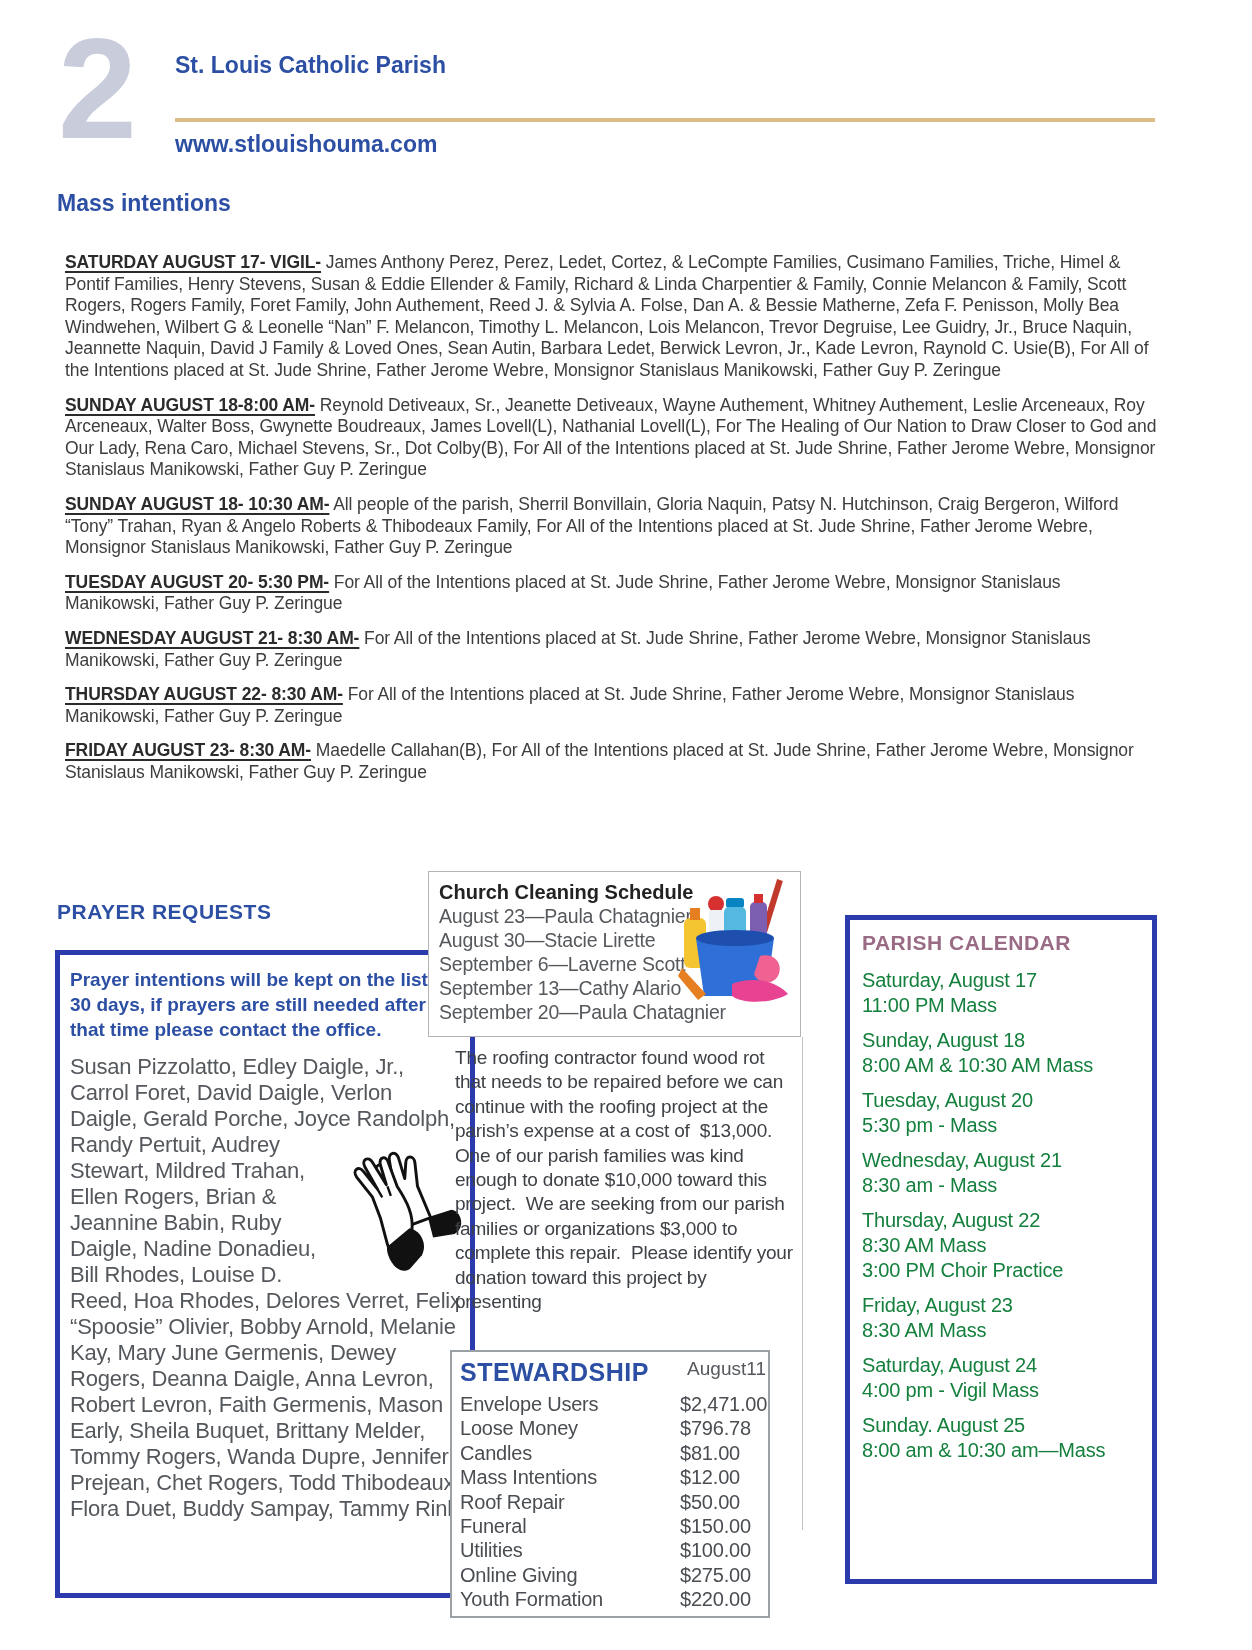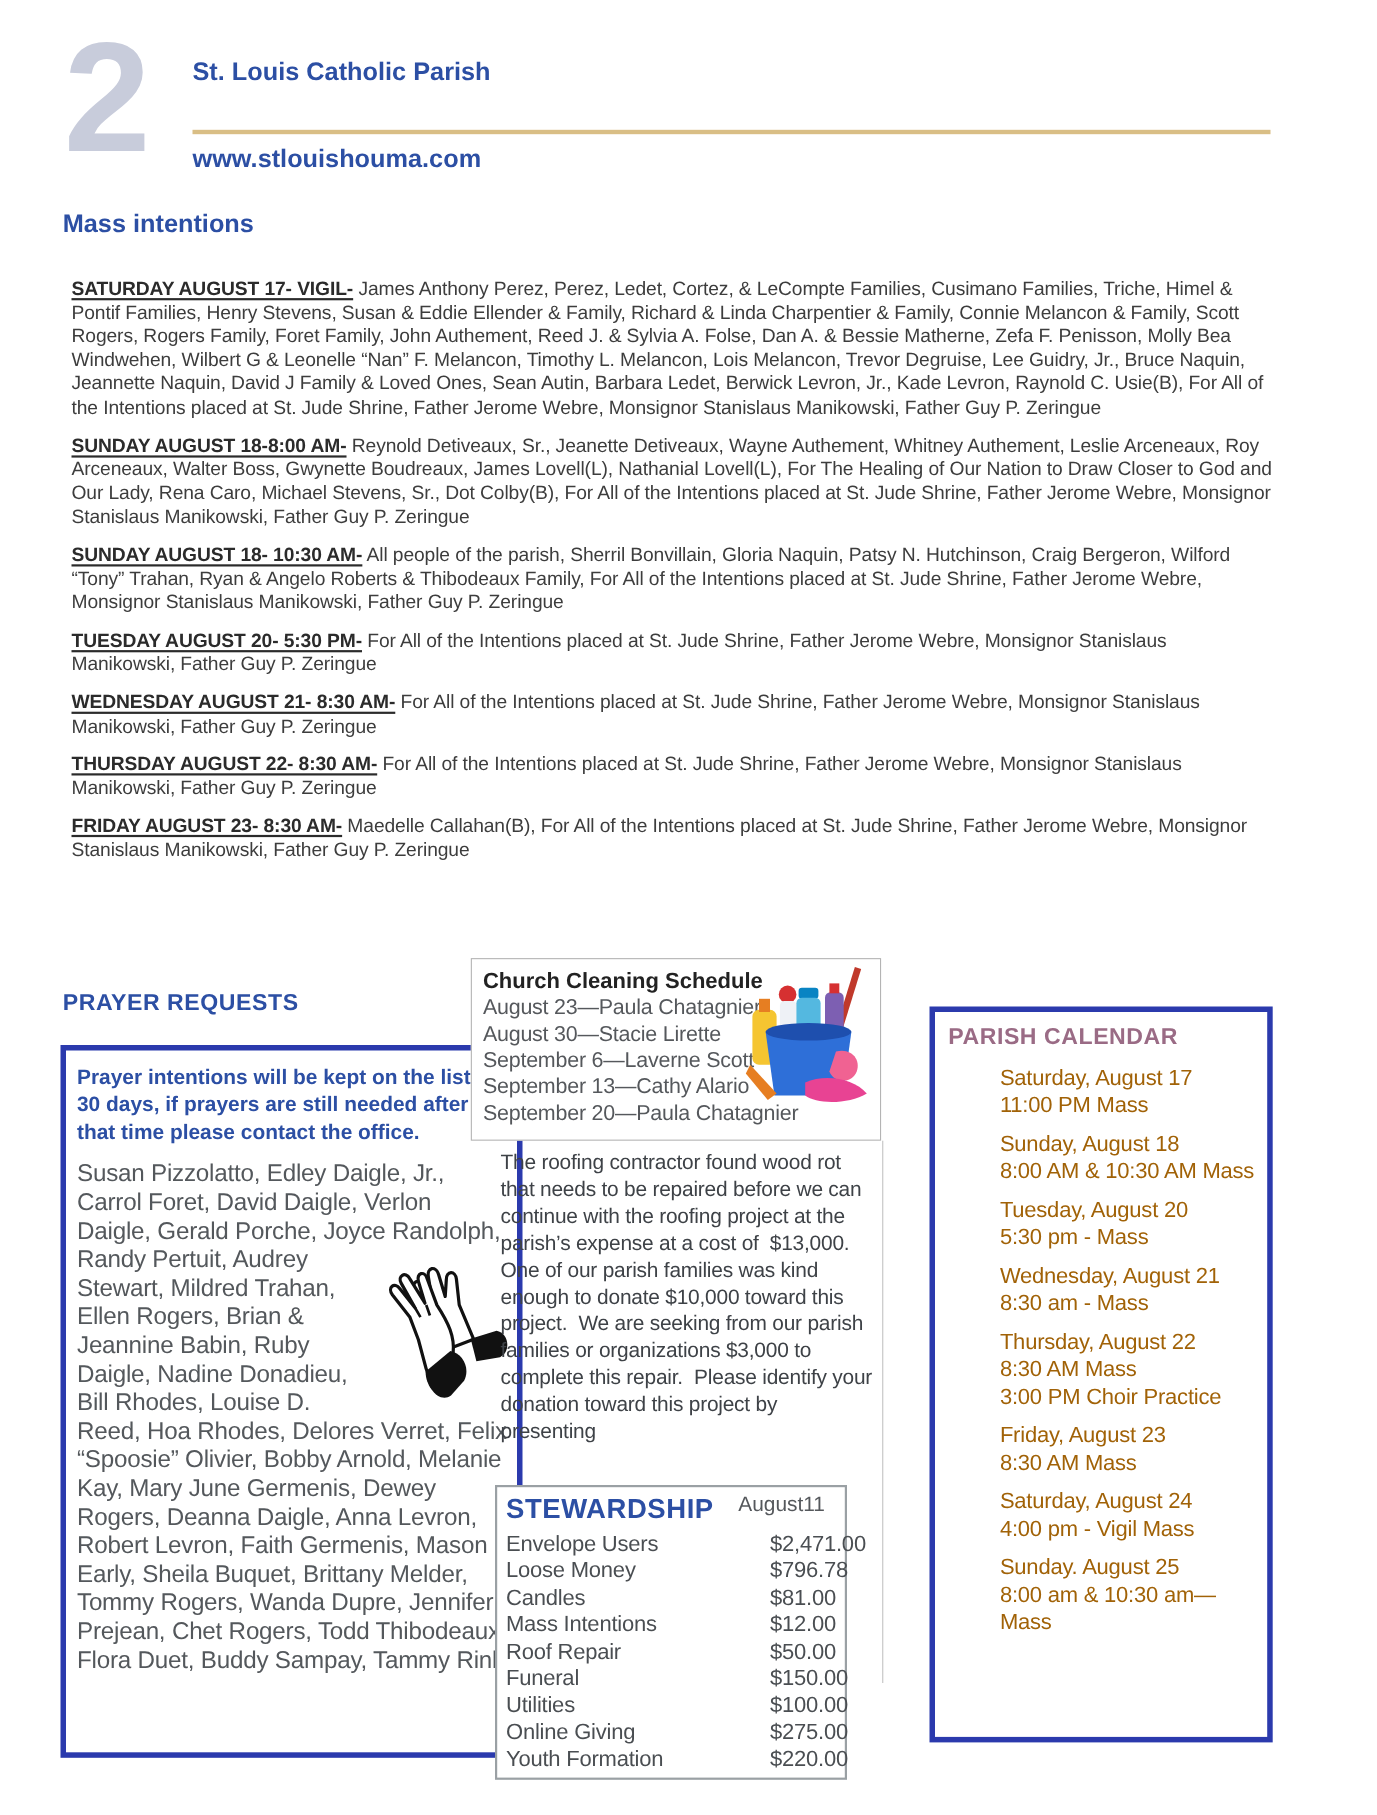--- a/index.html
+++ b/index.html
@@ -39,34 +39,34 @@
   .cleaning-img{position:absolute;left:676px;top:872px;z-index:2;}
 
   .column-divider{position:absolute;left:802px;top:1037px;width:1px;height:493px;background:#c2c2c2;}
 
   
   .roofing{position:absolute;left:455px;top:1046px;width:340px;font-size:19px;line-height:24.4px;
            color:#3e4247;white-space:pre-wrap;letter-spacing:-0.2px;}
 
   
   .stew-box{position:absolute;left:450px;top:1350px;width:320px;height:268px;box-sizing:border-box;
-            border:2px solid #9aa0a4;padding:6px 16px 0 8px;background:#fff;}
+            border:2px solid #9aa0a4;padding:6px 0 0 8px;background:#fff;}
   .stew-head{position:relative;height:34px;}
   .stew-title{font-size:25px;font-weight:bold;color:#2c4fa4;letter-spacing:0.5px;}
   .stew-date{position:absolute;right:2px;top:0;font-size:19px;color:#55585c;}
   .stew-row{position:relative;font-size:20px;color:#4a4e52;line-height:24.4px;letter-spacing:-0.2px;}
-  .stew-amount{position:absolute;left:240px;top:0;}
+  .stew-amount{position:absolute;left:220px;top:0;}
 
   
   .cal-box{position:absolute;left:845px;top:915px;width:312px;height:669px;box-sizing:border-box;
            border:5px solid #2b3aad;padding:10px 0 0 12px;background:#fff;}
   .cal-title{font-size:21px;font-weight:bold;color:#9a6b85;letter-spacing:0.5px;
              line-height:26px;margin-bottom:12px;}
   .cal-entry{margin-bottom:10px;}
-  .cal-line{font-size:20px;color:#a16207;line-height:25px;letter-spacing:-0.2px;margin-left:47px;}
+  .cal-line{font-size:20px;color:#15803d;line-height:25px;letter-spacing:-0.2px;}
 </style>
 </head>
 <body>
 
 <div class="page">
 
   <div class="page-num">2</div>
   <div class="parish-name">St. Louis Catholic Parish</div>
   <div class="gold-rule"></div>
   <div class="website">www.stlouishouma.com</div>

